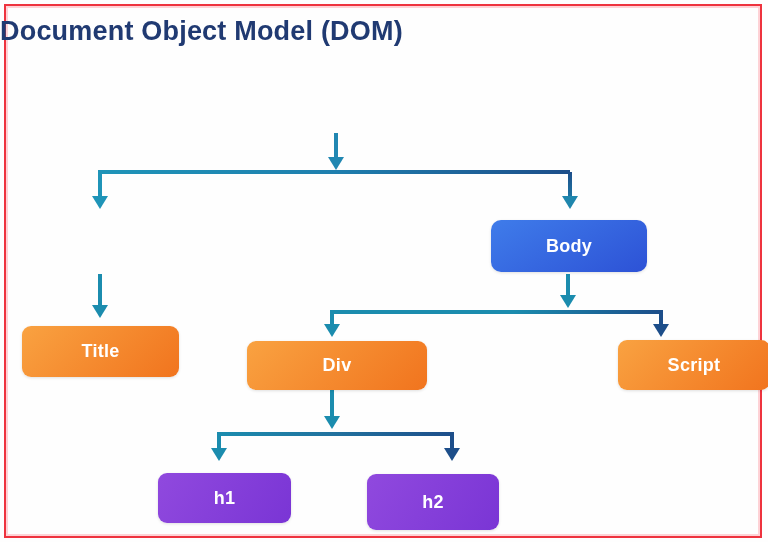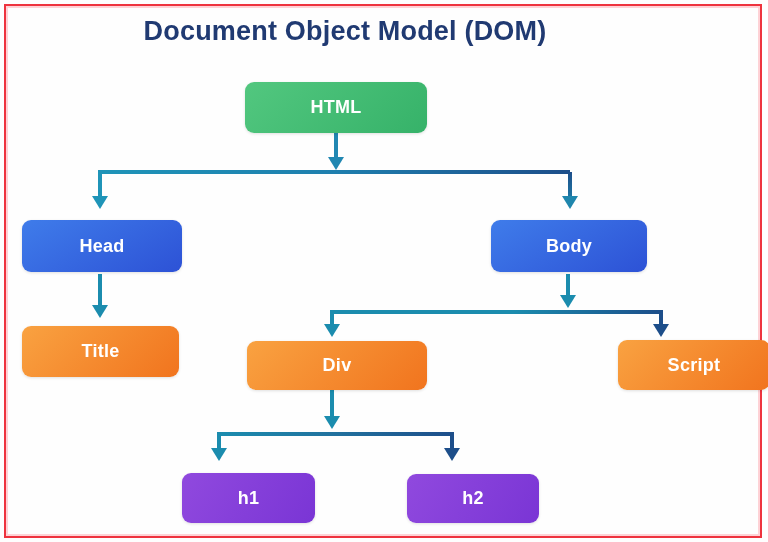--- a/index.html
+++ b/index.html
@@ -20,51 +20,50 @@
     left: 4px; top: 4px; right: 6px; bottom: 4px;
     border: 2px solid #ee333e;
     box-shadow: inset 0 0 0 2px rgba(255,130,140,0.35);
     pointer-events: none;
   }
   .page-title {
     position: absolute;
     left: 0;
     top: 16px;
     width: 690px;
-    text-align: center;
     font-size: 27px;
     font-weight: 700;
     letter-spacing: 0.2px;
     color: #203a72;
   }
   .node {
     position: absolute;
     display: flex;
     align-items: center;
     justify-content: center;
     color: #ffffff;
     font-size: 18px;
     font-weight: 700;
     border-radius: 9px;
     box-shadow: 0 1px 3px rgba(0,0,0,0.12);
     letter-spacing: 0.3px;
   }
   .node-green  { background: linear-gradient(135deg, #52c77f 0%, #36b269 100%); }
   .node-blue   { background: linear-gradient(150deg, #3f7cea 0%, #2d52d6 100%); }
   .node-orange { background: linear-gradient(135deg, #f9a241 0%, #f1741e 100%); }
-  .node-purple { background: linear-gradient(120deg, #9049de 0%, #7a35d5 100%); margin-left: 24px; }
+  .node-purple { background: linear-gradient(120deg, #9049de 0%, #7a35d5 100%); }
 
   .n-html   { left: 245px; top: 82px;  width: 182px; height: 51px; }
   .n-head   { left: 22px;  top: 220px; width: 160px; height: 52px; }
-  .n-body   { left: 491px; top: 220px; width: 156px; height: 52px; }
+  .n-body   { left: 491px; top: 220px; width: 156px; height: 52px; border-radius: 10px; }
   .n-title  { left: 22px;  top: 326px; width: 157px; height: 51px; }
   .n-div    { left: 247px; top: 341px; width: 180px; height: 49px; }
   .n-script { left: 585px; top: 340px; width: 152px; height: 50px; margin-left: 33px; }
   .n-h1     { left: 158px; top: 473px; width: 133px; height: 50px; }
-  .n-h2     { left: 383px; top: 474px; width: 132px; height: 49px; }
+  .n-h2     { left: 367px; top: 474px; width: 132px; height: 56px; }
 
   svg.connectors {
     position: absolute;
     left: 0; top: 0;
     width: 768px; height: 542px;
     pointer-events: none;
   }
 </style>
 </head>
 <body>
@@ -131,22 +130,20 @@
       <path d="M324,416 L340,416 L332,429 Z" fill="#1b8cae"></path>
     </g>
 
     <g>
       <path d="M219,449 L219,434 L452,434 L452,449 " fill="none" stroke="url(#g3)" stroke-width="4"></path>
       <path d="M211,448 L227,448 L219,461 Z" fill="#1b8cae"></path>
       <path d="M444,448 L460,448 L452,461 Z" fill="#1d4e8a"></path>
     </g>
   </svg>
 
-  <div class="node node-green n-html">HTML</div>
-  <div class="node node-blue n-head">Head</div>
   <div class="node node-blue n-body">Body</div>
   <div class="node node-orange n-div">Div</div>
   <div class="node node-orange n-title">Title</div>
   <div class="node node-orange n-script">Script</div>
   <div class="node node-purple n-h1">h1</div>
   <div class="node node-purple n-h2">h2</div>
 
 </div>
 
 </body></html>

